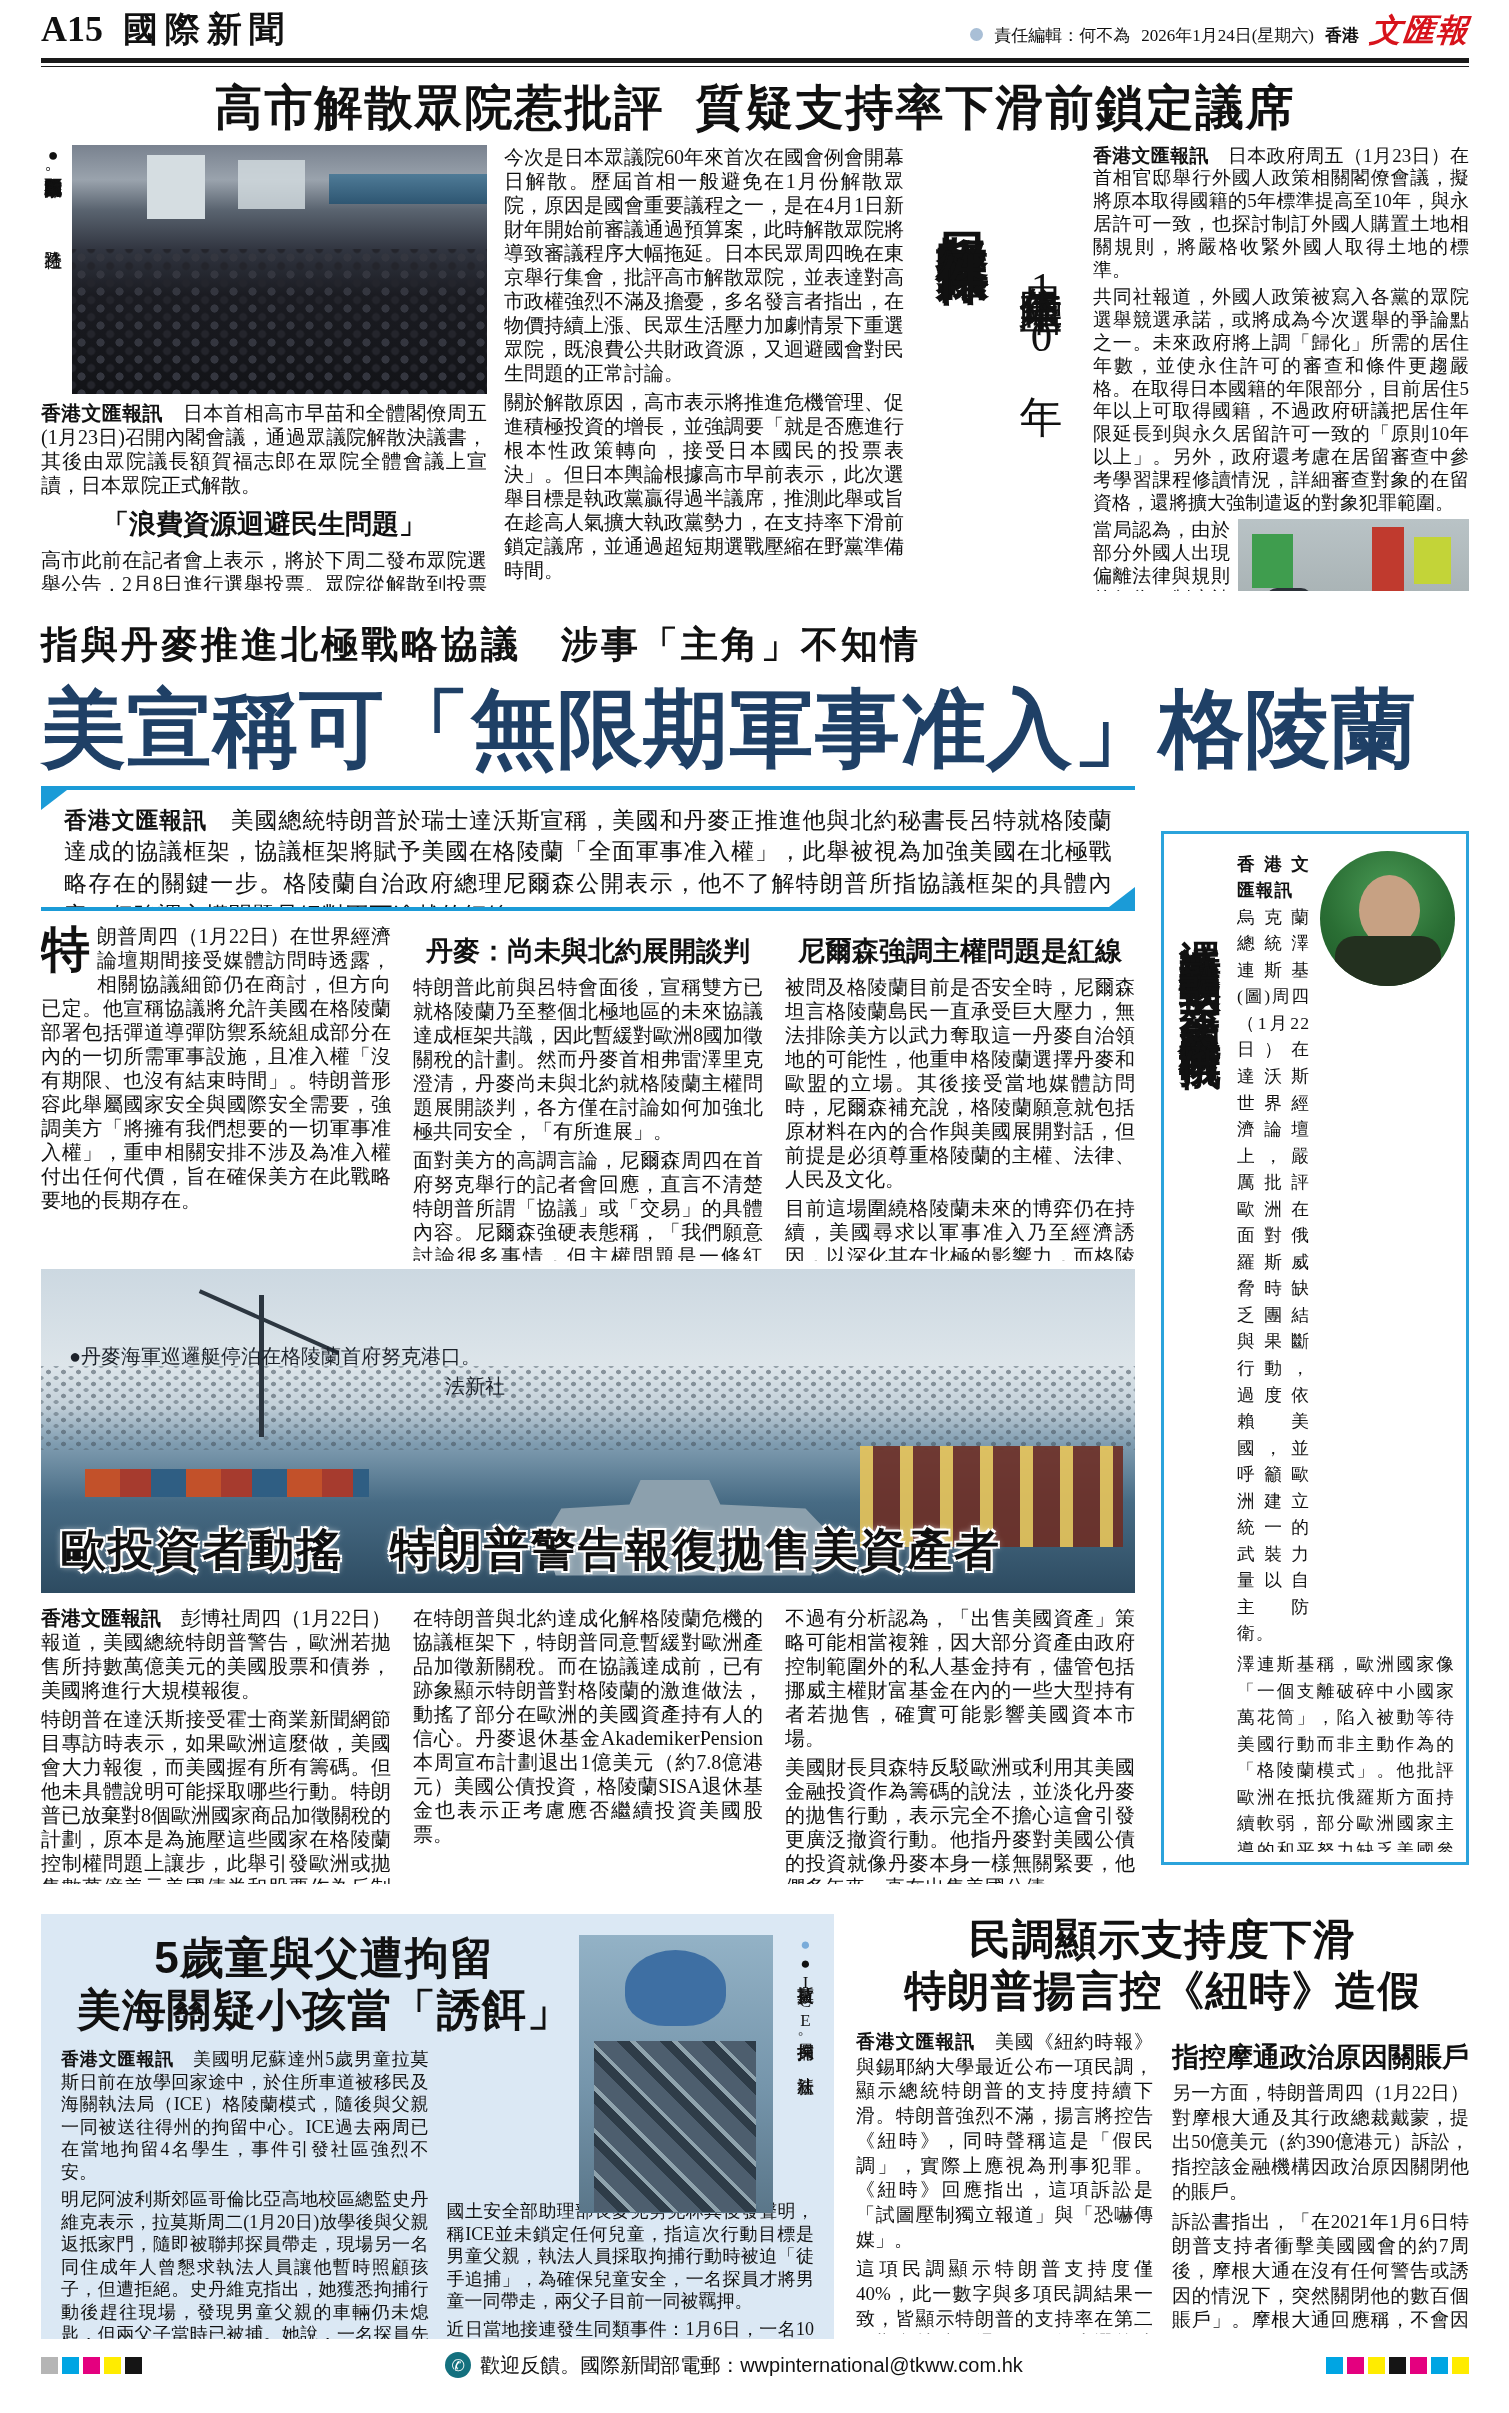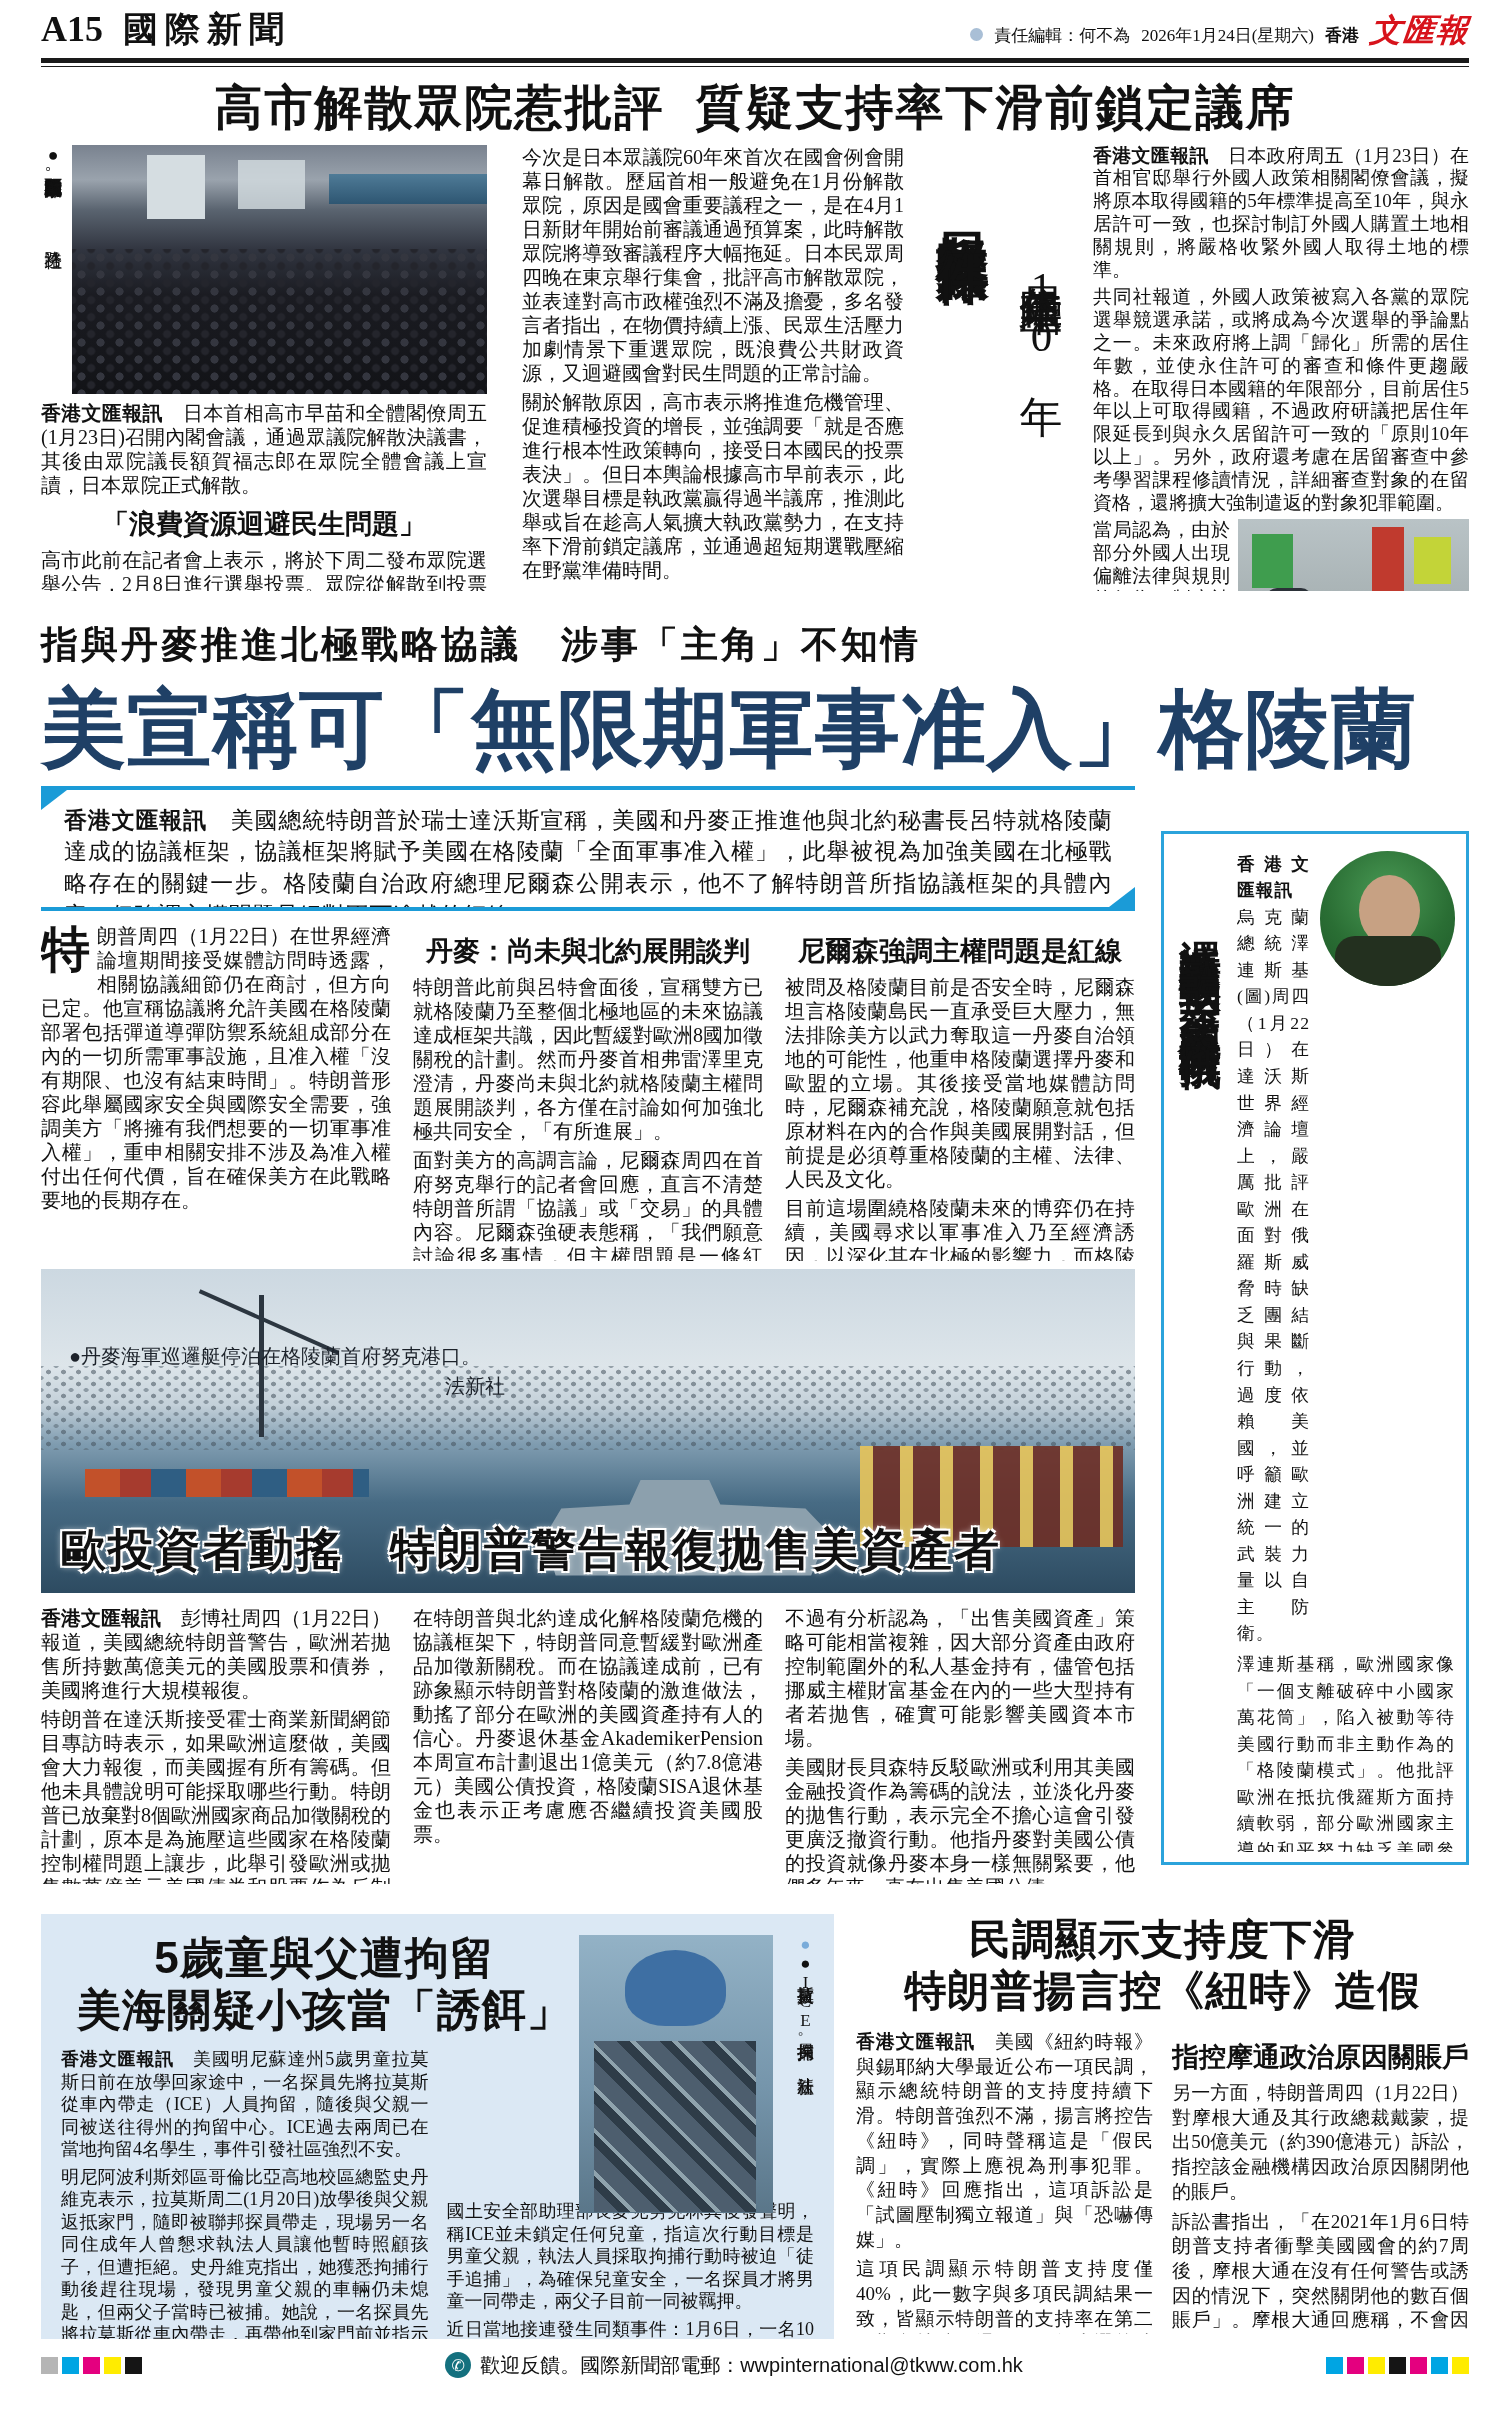--- a/index.html
+++ b/index.html
@@ -34,21 +34,21 @@
   .crowd-screen { position:absolute; background:#d5dde1; }
   .crowd-train { position:absolute; background:linear-gradient(180deg,#4f7b97,#2e5672); }
   .crowd-heads { position:absolute; left:0; right:0; bottom:0; height:58%;
     background: radial-gradient(circle, #34363f 30%, transparent 34%) 0 0/19px 17px,
                 radial-gradient(circle, #24252c 30%, transparent 34%) 9.6px 8.6px/19px 17px; }
   .jp-body p, .col p { font-size:20px; line-height:1.2; text-align:justify; }
   .jp-body p + p, .col p + p { margin-top:5px; }
   .lead-in { font-weight:bold; font-family:"Liberation Sans",sans-serif; }
   .subhead { text-align:center; font-weight:bold; font-size:27px; margin:9px 0 6px 0;
              font-family:"Liberation Sans",sans-serif; }
-  .jp-mid { flex:1; overflow:hidden;margin-left:18px; }
+  .jp-mid { flex:1; overflow:hidden; }
   .jp-vheads { width:155px; display:flex; justify-content:center; gap:13px; padding-top:46px; }
   .vh-main { writing-mode:vertical-rl; text-orientation:upright; font-size:53px; font-weight:bold;
              font-family:"Liberation Sans",sans-serif; letter-spacing:3px; }
   .vh-sub { writing-mode:vertical-rl; text-orientation:upright; font-size:43px; font-weight:500;
             padding-top:61px; letter-spacing:2px; }
   .jp-right { width:376px; overflow:hidden; }
   .jp-right p { font-size:19px; }
   .jp-right-row { display:flex; gap:8px; margin-top:5px; }
   .jp-right-row .narrow { width:137px; }
   .street-photo { flex:1; height:180px;
@@ -296,21 +296,21 @@
         <div class="boy-hat"></div>
         <div class="boy-body"></div>
       </div>
       <div class="ice-vcap"><span class="cap-dot">●</span><span>●拉莫斯被ICE探員拘捕。　法新社</span></div>
       <div class="ice-headline">
         <div>5歲童與父遭拘留</div>
         <div>美海關疑小孩當「誘餌」</div>
       </div>
       <div class="ice-cols">
         <div class="col">
-          <p><span class="lead-in">香港文匯報訊</span><span>　美國明尼蘇達州5歲男童拉莫斯日前在放學回家途中，一名探員先將拉莫斯從車內帶走（ICE）人員拘留，隨後與父親一同被送往得州的拘留中心。ICE過去兩周已在當地拘留4名學生，事件引發社區強烈不安。</span></p>
+          <p><span class="lead-in">香港文匯報訊</span><span>　美國明尼蘇達州5歲男童拉莫斯日前在放學回家途中，於住所車道被移民及海關執法局（ICE）格陵蘭模式，隨後與父親一同被送往得州的拘留中心。ICE過去兩周已在當地拘留4名學生，事件引發社區強烈不安。</span></p>
           <p>明尼阿波利斯郊區哥倫比亞高地校區總監史丹維克表示，拉莫斯周二(1月20日)放學後與父親返抵家門，隨即被聯邦探員帶走，現場另一名同住成年人曾懇求執法人員讓他暫時照顧孩子，但遭拒絕。史丹維克指出，她獲悉拘捕行動後趕往現場，發現男童父親的車輛仍未熄匙，但兩父子當時已被捕。她說，一名探員先將拉莫斯從車內帶走，再帶他到家門前並指示敲門要求進屋，企圖以此試探屋內是否還有其他人。她批評執法部門將一名5歲兒童當作「誘餌」。</p>
 
         </div>
         <div class="col clear-photo">
           <p>國土安全部助理部長麥克勞克林其後發聲明，稱ICE並未鎖定任何兒童，指這次行動目標是男童父親，執法人員採取拘捕行動時被迫「徒手追捕」，為確保兒童安全，一名探員才將男童一同帶走，兩父子目前一同被羈押。</p>
           <p>近日當地接連發生同類事件：1月6日，一名10歲學生放學後在家門前被捕；1月14日，探員帶走一名17歲高中女學生及其母親。</p>
         </div>
       </div>
     </div>
 

